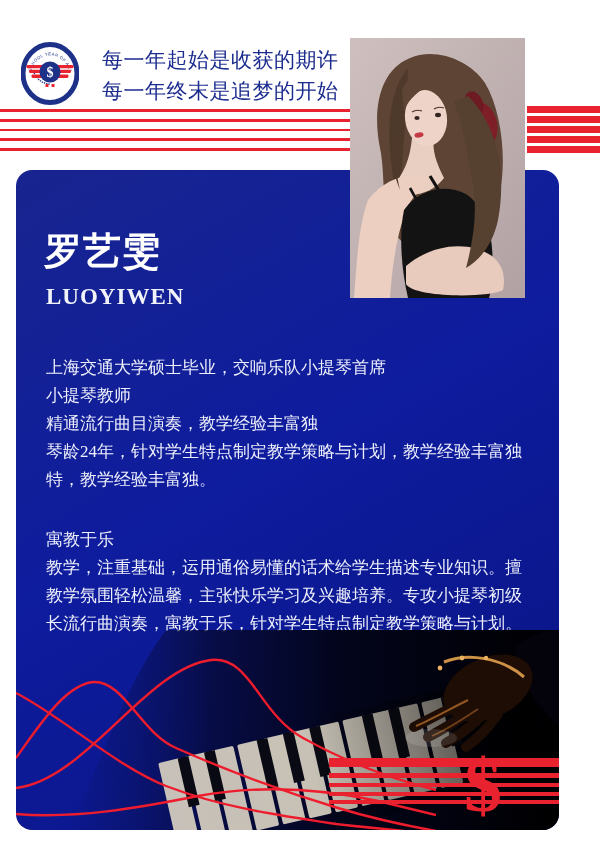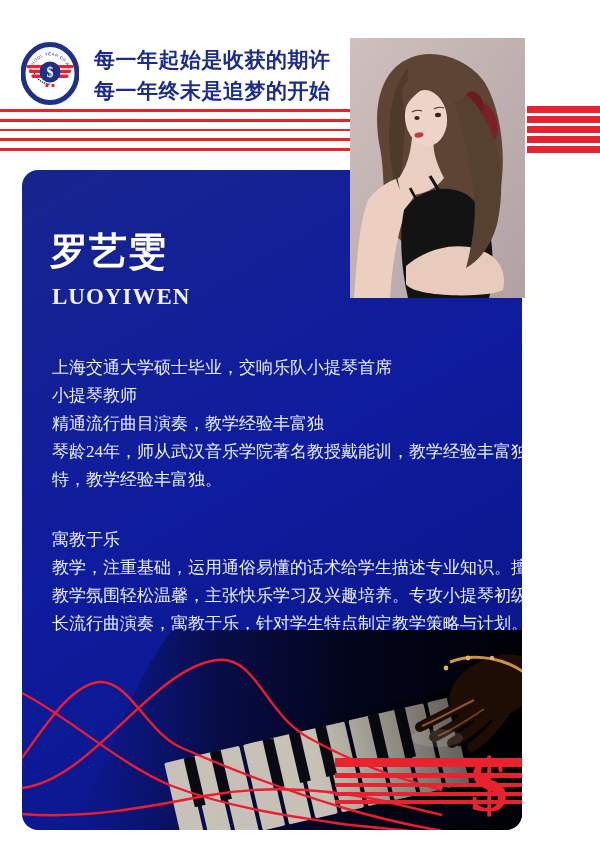--- a/index.html
+++ b/index.html
@@ -1,33 +1,33 @@
 <!DOCTYPE html>
 <html><head>
 <meta charset="utf-8">
 <style>
   html,body{margin:0;padding:0;background:#e9e9e9;}
   .page{position:relative;width:600px;height:848px;background:#ffffff;overflow:hidden;
         font-family:"Liberation Sans",sans-serif;}
 
   
   .logo{position:absolute;left:21px;top:42px;width:58px;height:63px;}
-  .slogan{position:absolute;left:94px;top:44px;color:#1c2c8e;font-weight:700;
+  .slogan{position:absolute;left:102px;top:44px;color:#1c2c8e;font-weight:400;
           font-size:21px;line-height:31px;letter-spacing:.5px;}
 
   .red-lines-left{position:absolute;left:0;top:109px;width:350px;height:44px;
       background:repeating-linear-gradient(to bottom,#e8222e 0 2.8px,transparent 2.8px 9.8px);}
   .red-bars-right{position:absolute;left:527px;top:106px;width:73px;height:48px;
       background:repeating-linear-gradient(to bottom,#e8222e 0 7px,#ffffff 7px 10px);}
 
   
   .photo{position:absolute;left:350px;top:38px;width:175px;height:260px;z-index:6;}
 
   
-  .card{position:absolute;left:22px;top:170px;width:500px;height:660px;border-radius:16px;
+  .card{position:absolute;left:16px;top:170px;width:543px;height:660px;border-radius:16px;
         background:linear-gradient(150deg,#18258f 0%,#0e1c9e 45%,#0a1482 100%);
         overflow:hidden;z-index:1;}
   .t-name{position:absolute;left:28px;top:56px;font-size:38px;font-weight:900;color:#ffffff;
           letter-spacing:1px;}
   .t-pinyin{position:absolute;left:30px;top:114px;font-family:"Liberation Serif",serif;
           font-weight:700;font-size:23px;letter-spacing:1px;color:#f2f3fa;text-align:right;}
   .block{position:absolute;left:30px;width:485px;color:#edeffb;
          font-family:"Liberation Serif",serif;font-size:17px;}
   .block .tline{height:28px;line-height:28px;white-space:nowrap;}
   .block-intro{top:184px;}
@@ -128,21 +128,21 @@
 
   <div class="card">
 
     <div class="t-name">罗艺雯</div>
     <div class="t-pinyin">LUOYIWEN</div>
 
     <div class="block block-intro">
       <div class="tline">上海交通大学硕士毕业，交响乐队小提琴首席</div>
       <div class="tline">小提琴教师</div>
       <div class="tline">精通流行曲目演奏，教学经验丰富独</div>
-      <div class="tline">琴龄24年，师从武汉音乐学院著名教授戴能训，教学经验丰富独</div>
+      <div class="tline">琴龄24年，针对学生特点制定教学策略与计划，教学经验丰富独</div>
       <div class="tline">特，教学经验丰富独。</div>
     </div>
 
     <div class="block block-feat">
       <div class="tline">寓教于乐</div>
       <div class="tline">教学，注重基础，运用通俗易懂的话术给学生描述专业知识。擅</div>
       <div class="tline">教学氛围轻松温馨，主张快乐学习及兴趣培养。专攻小提琴初级</div>
       <div class="tline">长流行曲演奏，寓教于乐，针对学生特点制定教学策略与计划。</div>
     </div>
 

